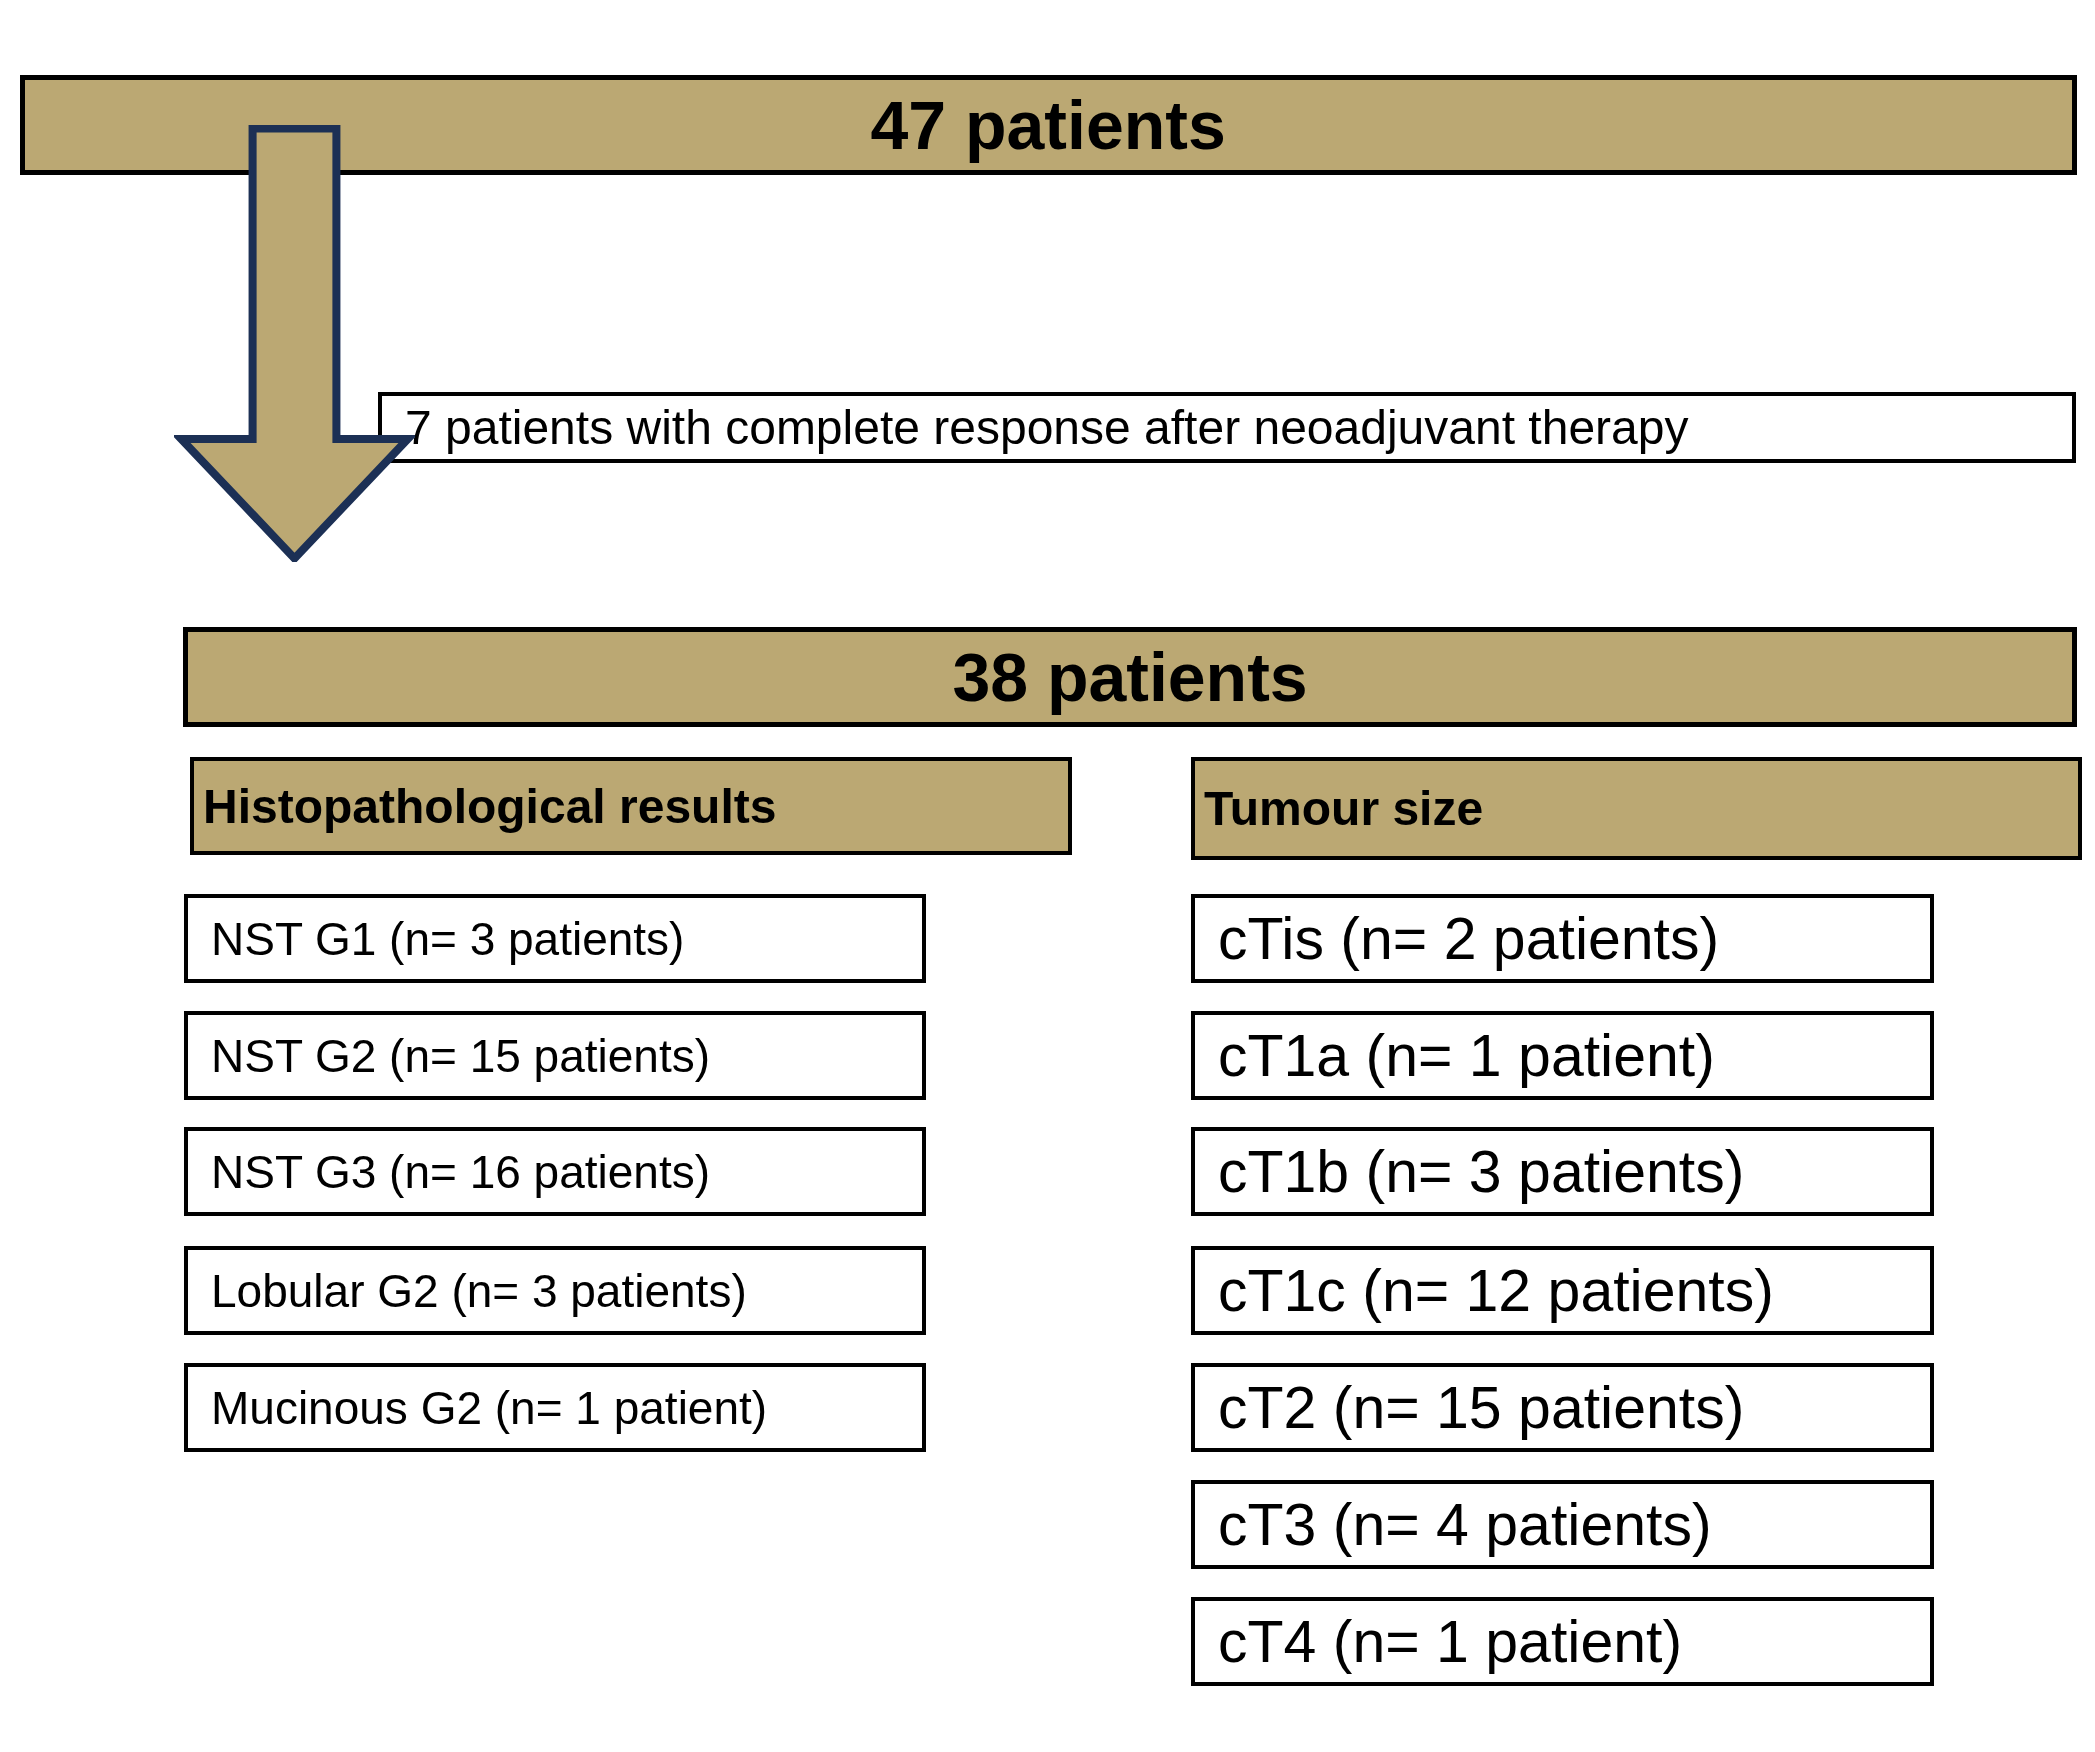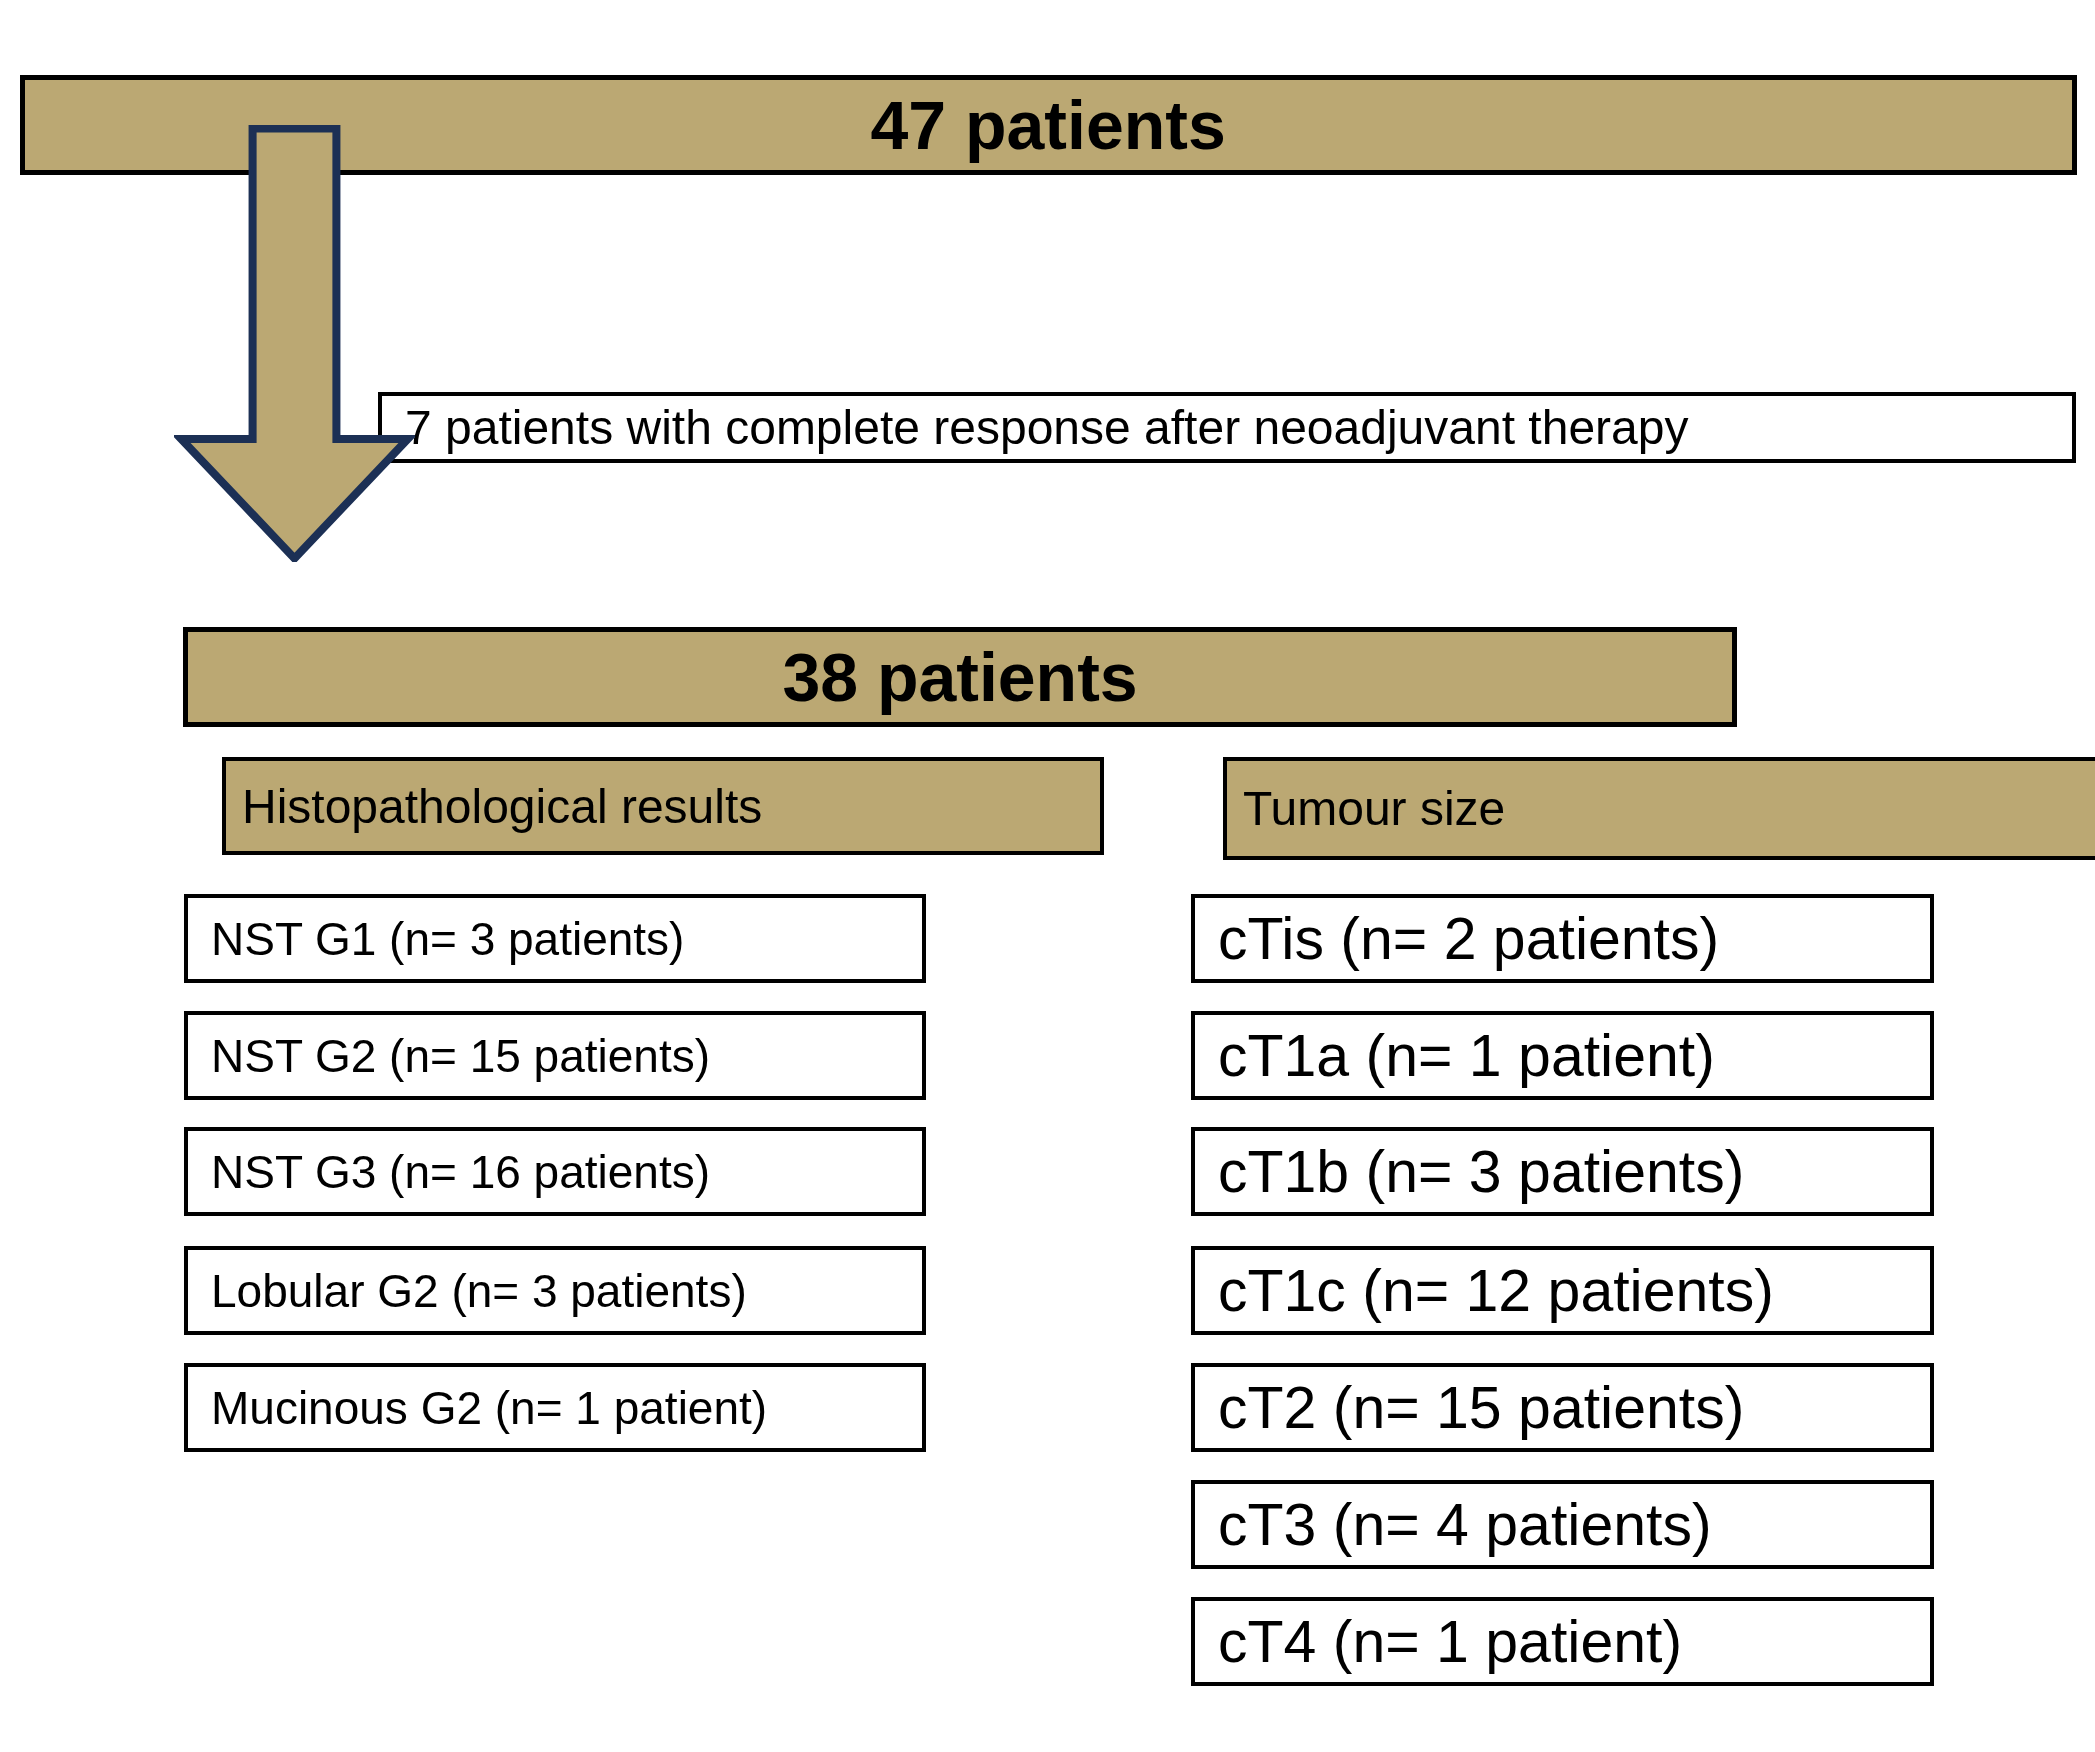--- a/index.html
+++ b/index.html
@@ -38,23 +38,22 @@
   }
 
   .tan-header {
     position: absolute;
     background: #bba873;
     border: 4.5px solid #000000;
     box-sizing: border-box;
     display: flex;
     align-items: center;
     color: #000000;
-    font-weight: normal;
-    padding-left: 16px;
-    margin-left: 32px;
+    font-weight: bold;
+    padding-left: 9px;
   }
 
   .white-box {
     position: absolute;
     background: #ffffff;
     border: 4.5px solid #000000;
     box-sizing: border-box;
     display: flex;
     align-items: center;
     color: #000000;
@@ -67,21 +66,21 @@
     left: 19.6px;
     top: 27px;
     width: 2057px;
     height: 100px;
     font-size: 68px;
   }
 
   #banner-38 {
     left: 183px;
     top: 579px;
-    width: 1554px;
+    width: 1894px;
     height: 100px;
     font-size: 68px;
   }
 
   #excl-benign {
     left: 378px;
     top: 233px;
     width: 1698px;
     height: 85px;
     font-size: 48px;

